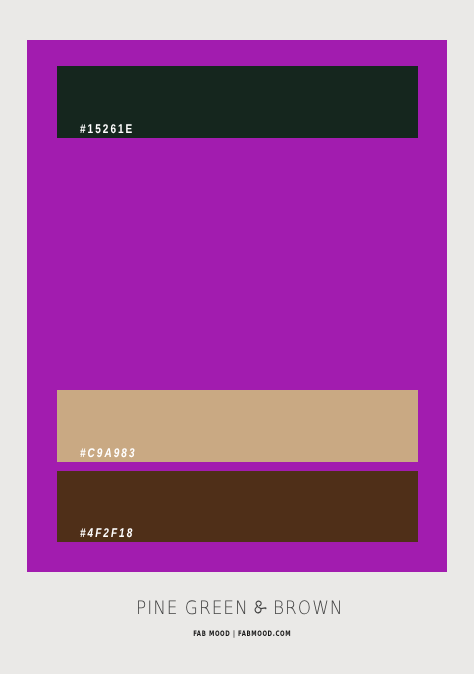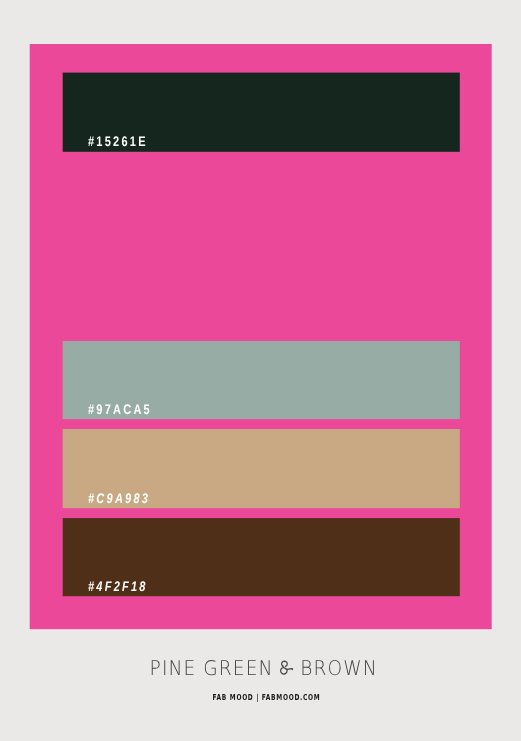--- a/index.html
+++ b/index.html
@@ -26,21 +26,21 @@
     width: 474px;
     height: 674px;
     background: #eae9e7;
   }
   #card {
     position: absolute;
     left: 27px;
     top: 40px;
     width: 420px;
     height: 532px;
-    background: #ec4899;
+    background: #a21caf;
   }
   .swatch {
     position: absolute;
     left: 29.5px;          
     width: 361px;          
     height: 71.5px;
     overflow: hidden;
   }
   .swatch-1 { top: 26px;    }
   .swatch-2 { top: 107.5px; }
@@ -113,23 +113,20 @@
   }
 </style>
 </head>
 <body>
 
 <div id="poster">
   <div id="card">
     <div class="swatch swatch-1" title="#15261E" style="background-color: rgb(21, 38, 30);">
       <span class="swatch-label">#15261E</span>
     </div>
-    <div class="swatch swatch-4" title="#97ACA5" style="background-color: rgb(151, 172, 165);">
-      <span class="swatch-label">#97ACA5</span>
-    </div>
     <div class="swatch swatch-5" title="#C9A983" style="background-color: rgb(201, 169, 131); font-style: italic;">
       <span class="swatch-label">#C9A983</span>
     </div>
     <div class="swatch swatch-6" title="#4F2F18" style="background-color: rgb(79, 47, 24);">
       <span class="swatch-label">#4F2F18</span>
     </div>
   </div>
   <div id="caption">
     <div id="title"><span class="title-inner"><span class="t-part">PINE GREEN </span><svg class="amp" viewBox="0 0 131 139" aria-label="&amp;">
             <g fill="none" stroke="currentColor" stroke-width="12" stroke-linecap="round" stroke-linejoin="round">

